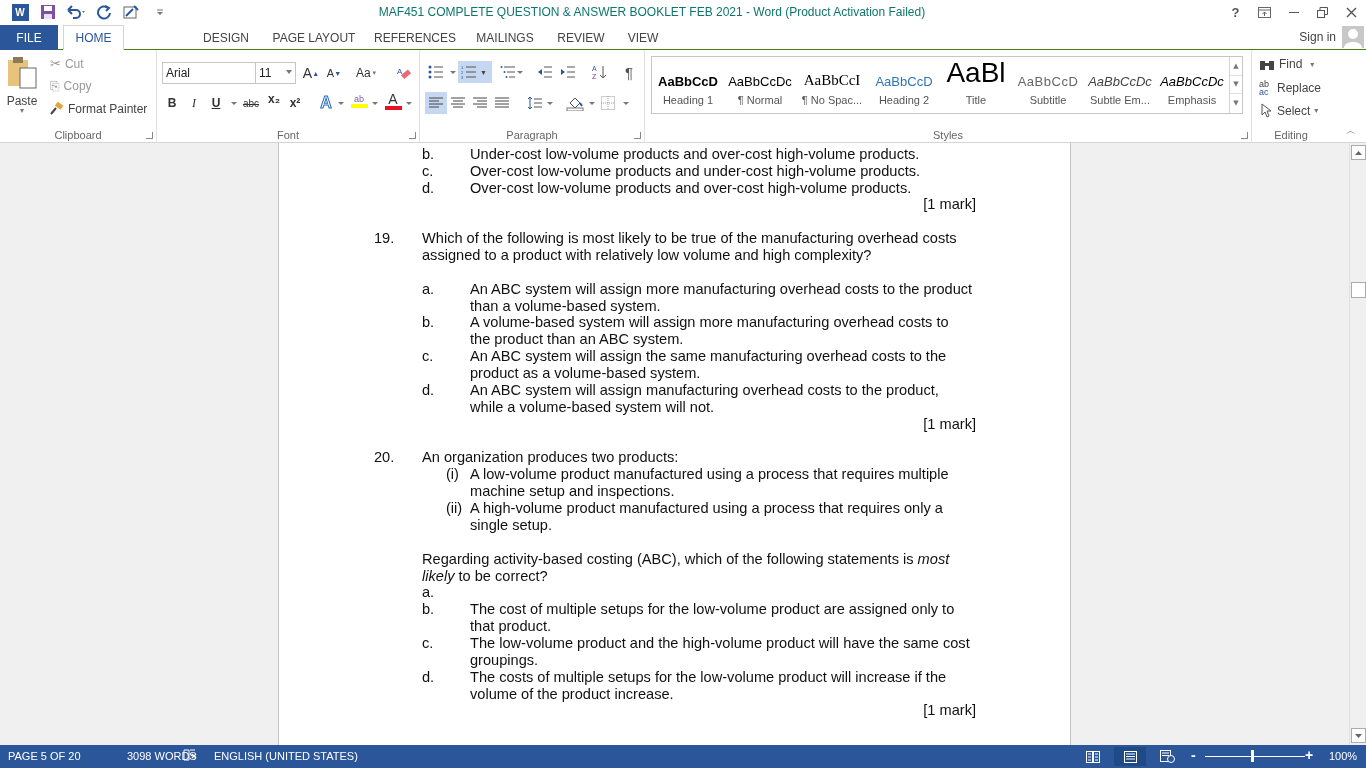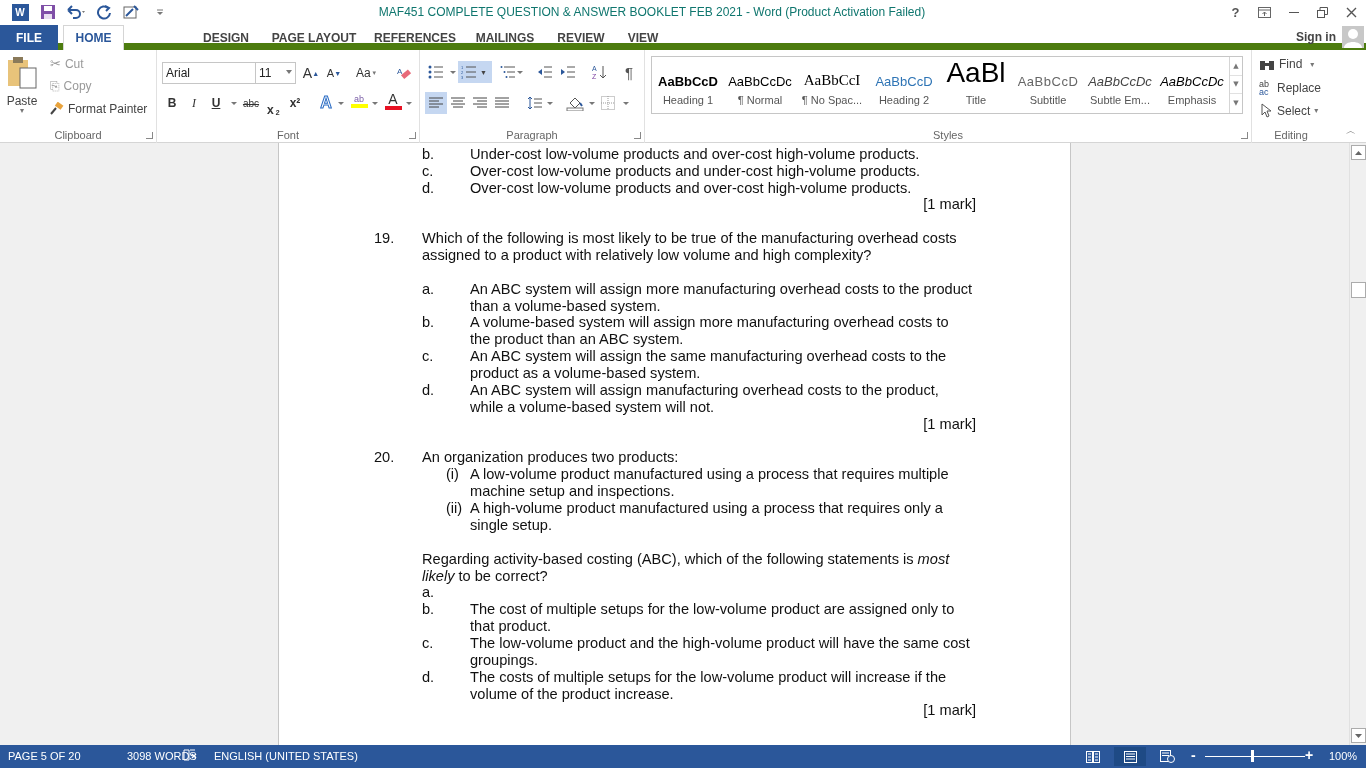--- a/index.html
+++ b/index.html
@@ -4,21 +4,21 @@
 <style>
   * { box-sizing: border-box; margin: 0; padding: 0; }
   html, body { width: 1366px; height: 768px; overflow: hidden; background: #fff; font-family: "DejaVu Sans", sans-serif; }
   .titlebar { position: absolute; left: 0; top: 0; width: 1366px; height: 25px; background: #fff; }
   .qat { position: absolute; left: 6px; top: 2px; display: flex; align-items: center; gap: 0; }
   .qat-btn { width: 28px; height: 20px; display: flex; align-items: center; justify-content: center; }
   .word-logo { width: 17px; height: 17px; background: #2b579a; color: #fff; font-size: 10px; font-weight: bold; display: flex; align-items: center; justify-content: center; font-family: "Liberation Sans", sans-serif; }
   .title-text { position: absolute; left: 0; width: 1304px; top: 5px; text-align: center; font-size: 12px; color: #0f766e; font-family: "Liberation Sans", sans-serif; }
   .win-ctrls { position: absolute; right: 0; top: 0; display: flex; }
   .win-btn { width: 29px; height: 24px; display: flex; align-items: center; justify-content: center; color: #555; font-size: 13px; font-family: "Liberation Sans", sans-serif; }
-  .tabsbar { position: absolute; top: 25px; left: 0; width: 1366px; height: 25px; background: #fff; border-bottom: 7px solid #4d7c0f; font-weight: bold; }
+  .tabsbar { position: absolute; top: 25px; left: 0; width: 1366px; height: 25px; background: #fff; border-bottom: 1px solid #4d7c0f; }
   .tab { position: absolute; top: 0; height: 25px; font-size: 12px; color: #444; display: flex; align-items: center; justify-content: center; font-family: "Liberation Sans", sans-serif; }
   .tab.file { left: 0; width: 58px; background: #2b579a; color: #fff; }
   .tab.active { border: 1px solid #d5d5d5; border-bottom: 1px solid #fff; height: 26px; color: #2b579a; background: #fff; }
   .signin { position: absolute; right: 30px; top: 5px; font-size: 12px; color: #444; font-family: "Liberation Sans", sans-serif; }
   .avatar { position: absolute; right: 2px; top: 1px; width: 22px; height: 22px; background: #c8c8c8; overflow: hidden; }
   .ribbon { position: absolute; top: 50px; left: 0; width: 1366px; height: 93px; background: #fff; border-bottom: 1px solid #d5d5d5; }
   .group { position: absolute; top: 0; height: 93px; border-right: 1px solid #e1e1e1; }
   .group-label { position: absolute; bottom: 2px; left: 0; right: 0; text-align: center; font-size: 11px; color: #666; font-family: "Liberation Sans", sans-serif; }
   .launcher { position: absolute; right: 3px; bottom: 4px; width: 7px; height: 7px; border-right: 1px solid #888; border-bottom: 1px solid #888; }
   .rb { position: absolute; font-size: 12px; color: #444; display: flex; align-items: center; gap: 4px; font-family: "Liberation Sans", sans-serif; }
@@ -191,21 +191,21 @@
       <svg width="16" height="16" viewBox="0 0 16 16">
           <text x="1" y="9" font-size="8" fill="#2b579a" font-family="Liberation Sans">A</text>
           <rect x="6" y="7" width="9" height="5" fill="#e86a7a" transform="rotate(-40 10 10)"></rect>
         </svg>
     </div>
     <div class="ico" style="left:4px;top:42px;font-weight:bold;">B</div>
     <div class="ico" style="left:26px;top:42px;font-style:italic;font-family:'Liberation Serif',serif;">I</div>
     <div class="ico" style="left:48px;top:42px;text-decoration:underline;font-weight:bold;">U</div>
     <div class="dd" style="left:74px;top:52px;"></div>
     <div class="ico" style="left:83px;top:42px;font-size:10px;text-decoration:line-through;">abc</div>
-    <div class="ico" style="left:106px;top:50px;font-weight:bold;font-family:Liberation Mono, monospace;">x₂</div>
+    <div class="ico" style="left:106px;top:38px;font-weight:bold;">x₂</div>
     <div class="ico" style="left:127px;top:42px;font-weight:bold;">x²</div>
     <div class="ico" style="left:158px;top:42px;font-size:16px;color:#fff;-webkit-text-stroke:1px #2b6cc4;font-weight:bold;">A</div>
     <div class="dd" style="left:181px;top:52px;"></div>
     <div class="ico" style="left:191px;top:40px;flex-direction:column;">
       <span style="font-size:9px;color:#7b5ea7;">ab</span>
         <span style="display:block;width:17px;height:4px;background:#ffff00;"></span>
     </div>
     <div class="dd" style="left:215px;top:52px;"></div>
     <div class="ico" style="left:225px;top:40px;flex-direction:column;">
       <span style="font-size:14px;line-height:14px;">A</span>

